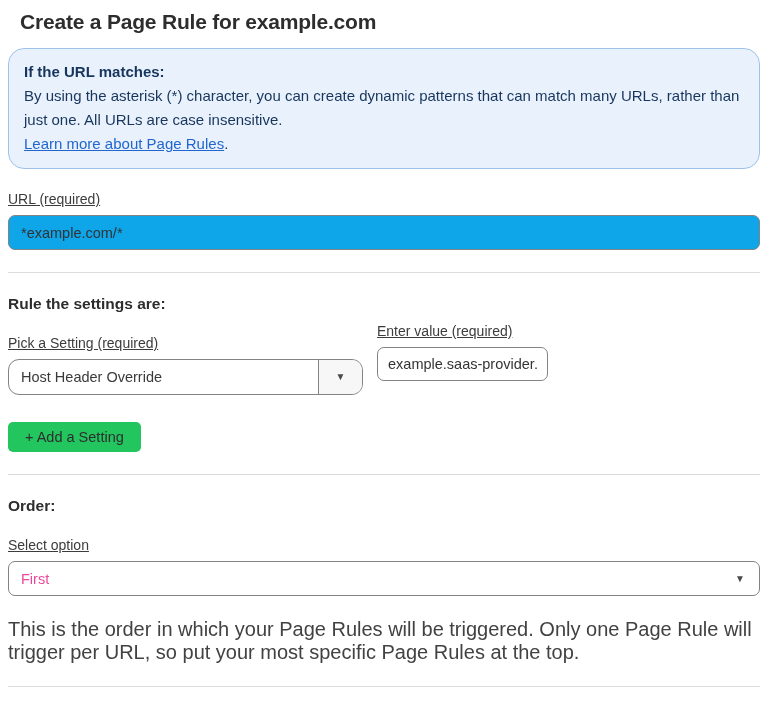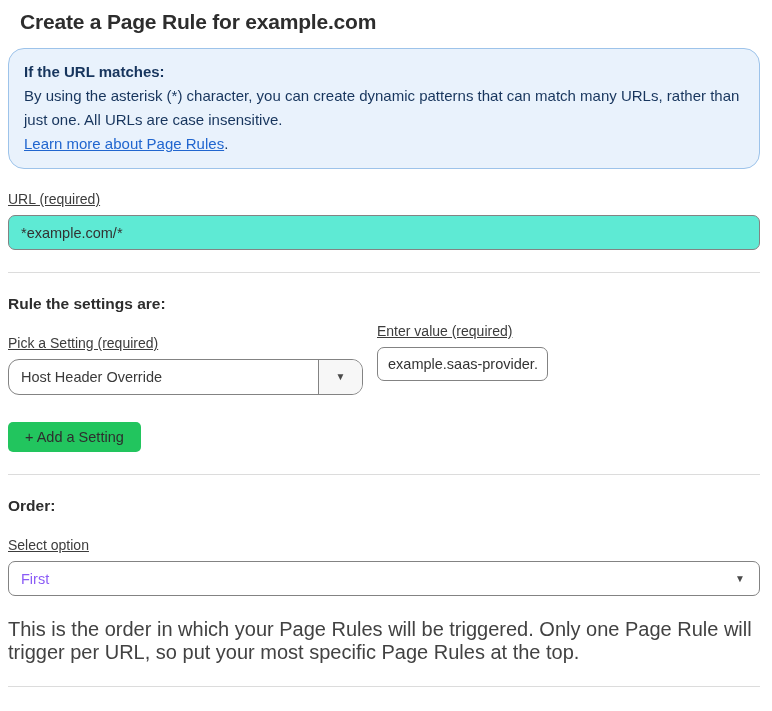--- a/index.html
+++ b/index.html
@@ -48,21 +48,21 @@
   .text-input {
     display: block;
     width: 100%;
     height: 35px;
     border: 1px solid #838383;
     border-radius: 7px;
     padding: 0 12px;
     font-size: 14.5px;
     color: #333333;
     font-family: "Liberation Sans", sans-serif;
-    background: #5eead4;
+    background: #0ea5e9;
     outline: none;
   }
 
   .example-text {
     font-size: 14px;
     color: #474747;
     margin-top: 9px;
   }
 
   .divider {
@@ -148,21 +148,21 @@
     height: 35px;
     border: 1px solid #838383;
     border-radius: 7px;
     background: #ffffff;
     cursor: pointer;
     padding: 0 14px 0 12px;
   }
   .order-select-text {
     flex: 1;
     font-size: 14.5px;
-    color: #8b5cf6;
+    color: #ec4899;
   }
 
   .order-help {
     font-size: 20px;
     color: #424242;
     line-height: 23px;
     margin-top: 22px;
     max-width: 748px;
   }
 </style>

